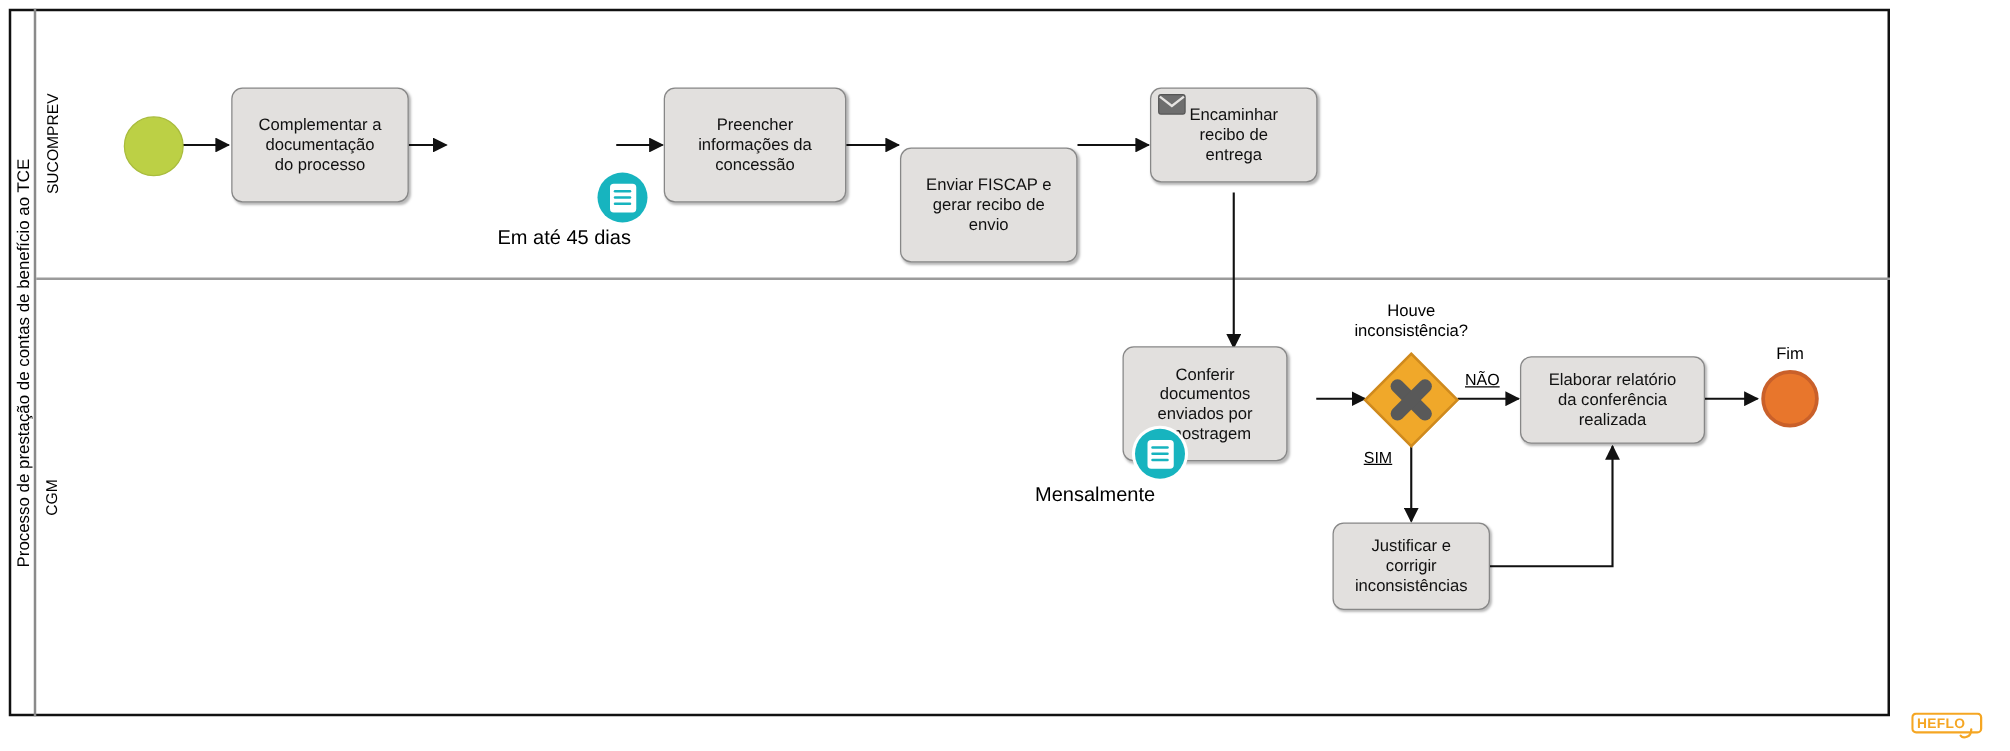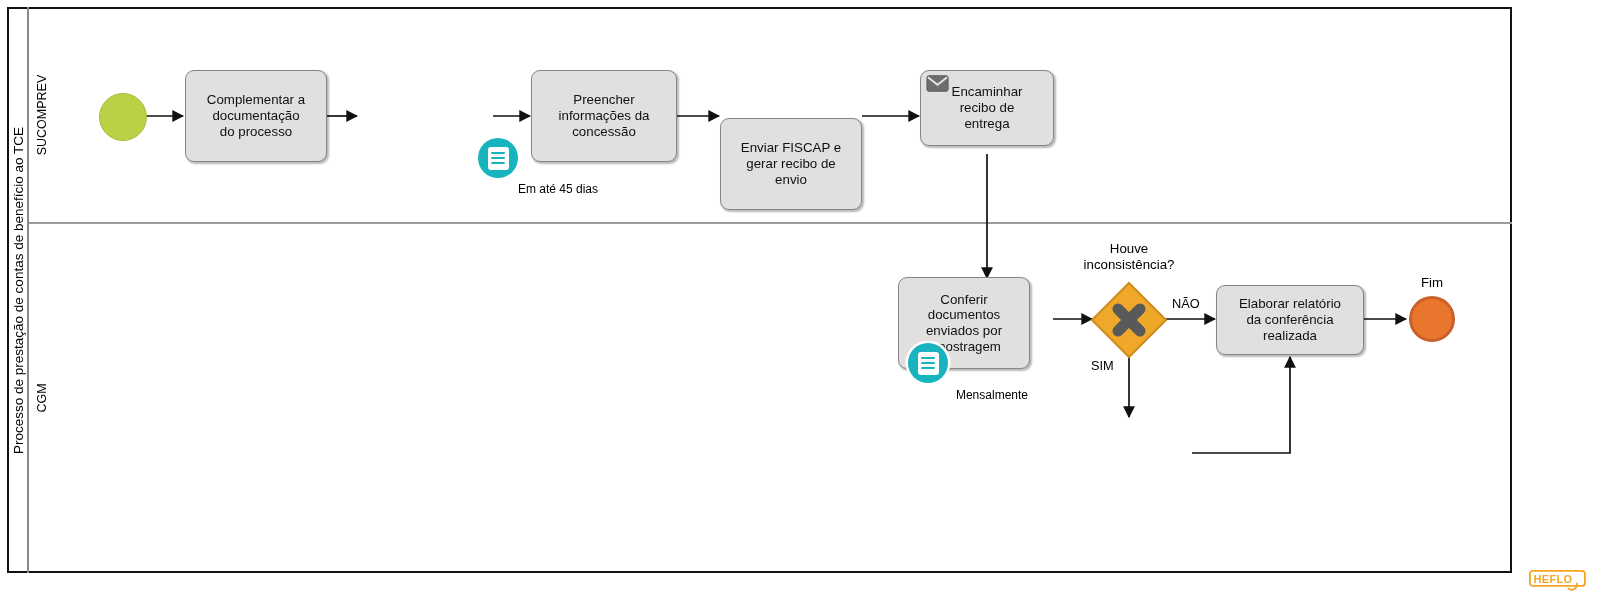--- a/index.html
+++ b/index.html
@@ -45,25 +45,25 @@
   
   .gateway{position:absolute;}
 
   
   .badge{position:absolute;width:40px;height:40px;border-radius:50%;
          background:#17B4BF;display:flex;align-items:center;justify-content:center;
          box-shadow:0 0 0 2.5px #ffffff;}
   .badge .sheet{width:21px;height:23px;background:#ffffff;border-radius:3px;
          display:flex;flex-direction:column;justify-content:center;gap:2.6px;padding:0 3.5px;box-sizing:border-box;}
   .badge .sheet i{display:block;height:2.6px;background:#17B4BF;border-radius:1px;}
-  .badge-caption{position:absolute;text-align:right;font-size:12px;color:#000;white-space:nowrap;}
+  .badge-caption{position:absolute;text-align:left;font-size:16px;color:#000;white-space:nowrap;}
 
   
   .flow{position:absolute;left:0;top:0;width:1608px;height:601px;pointer-events:none;}
-  .flow-label{position:absolute;font-size:12.8px;color:#000;white-space:nowrap;}
+  .flow-label{position:absolute;font-size:12.8px;color:#000;white-space:nowrap;text-decoration:underline;}
 
   
   .heflo{position:absolute;left:1529px;top:570px;width:62px;height:22px;}
 </style>
 </head>
 <body>
 
 <div id="canvas">
 
   <div class="pool-frame"></div>
@@ -149,20 +149,25 @@
 enviados por
 amostragem</span>
   </div>
 
   <div class="task" style="left:1216px;top:285px;width:148px;height:70px;">
     <span class="tlabel">Elaborar relatório
 da conferência
 realizada</span>
   </div>
 
+  <div class="task" style="left:1066px;top:418px;width:126px;height:70px;">
+    <span class="tlabel">Justificar e
+corrigir
+inconsistências</span>
+  </div>
 
   <div class="gateway" style="left:1090px;top:281px;width:78px;height:78px;">
     <svg viewBox="0 0 78 78" width="78" height="78" xmlns="http://www.w3.org/2000/svg">
       <polygon points="39,2 76,39 39,76 2,39" fill="#F0A82A" stroke="#CF8A1E" stroke-width="2"></polygon>
       <g stroke="#595959" stroke-width="11" stroke-linecap="round">
         <line x1="28" y1="28" x2="50" y2="50"></line>
         <line x1="50" y1="28" x2="28" y2="50"></line>
       </g>
     </svg>
   </div>

